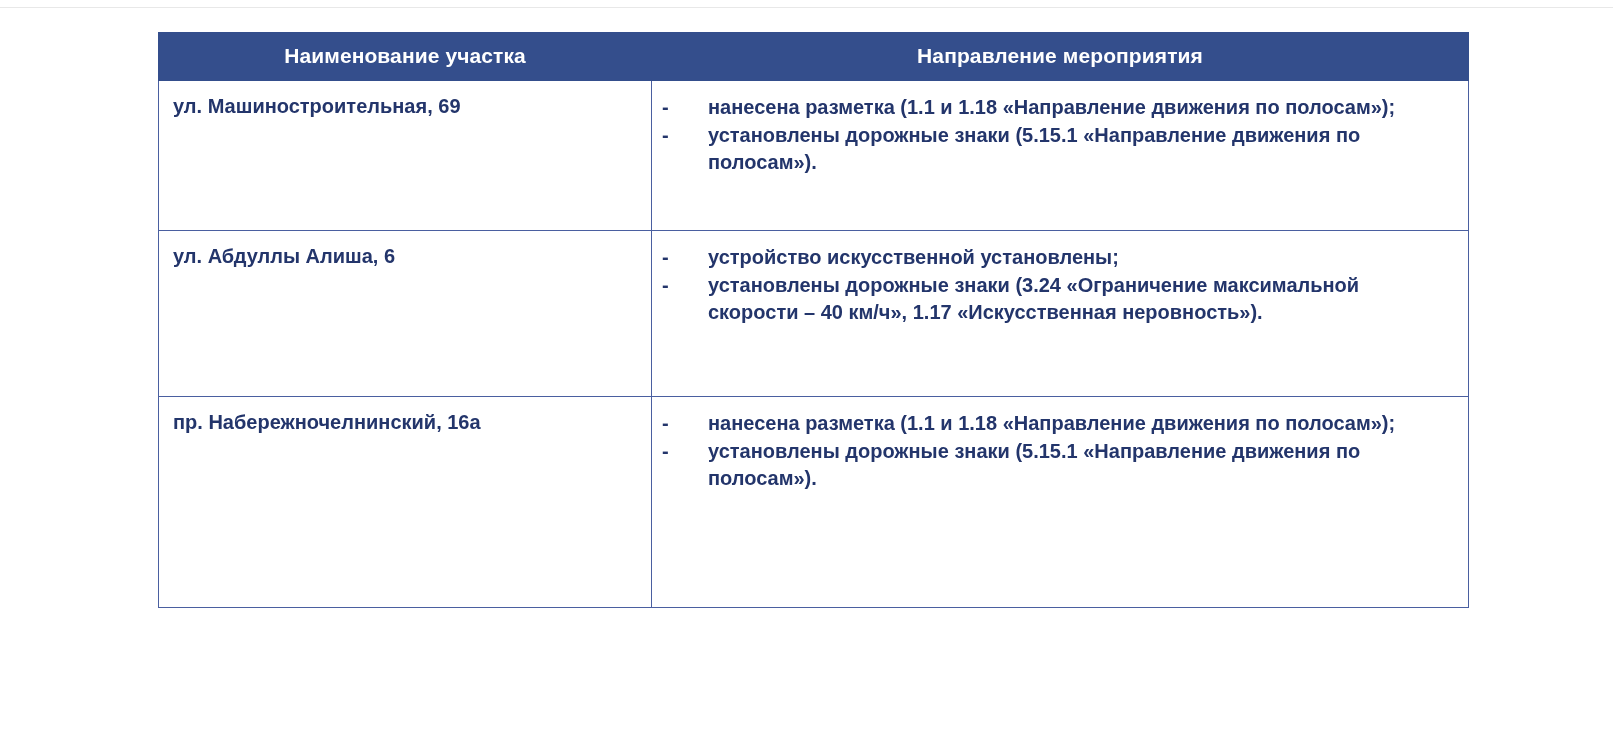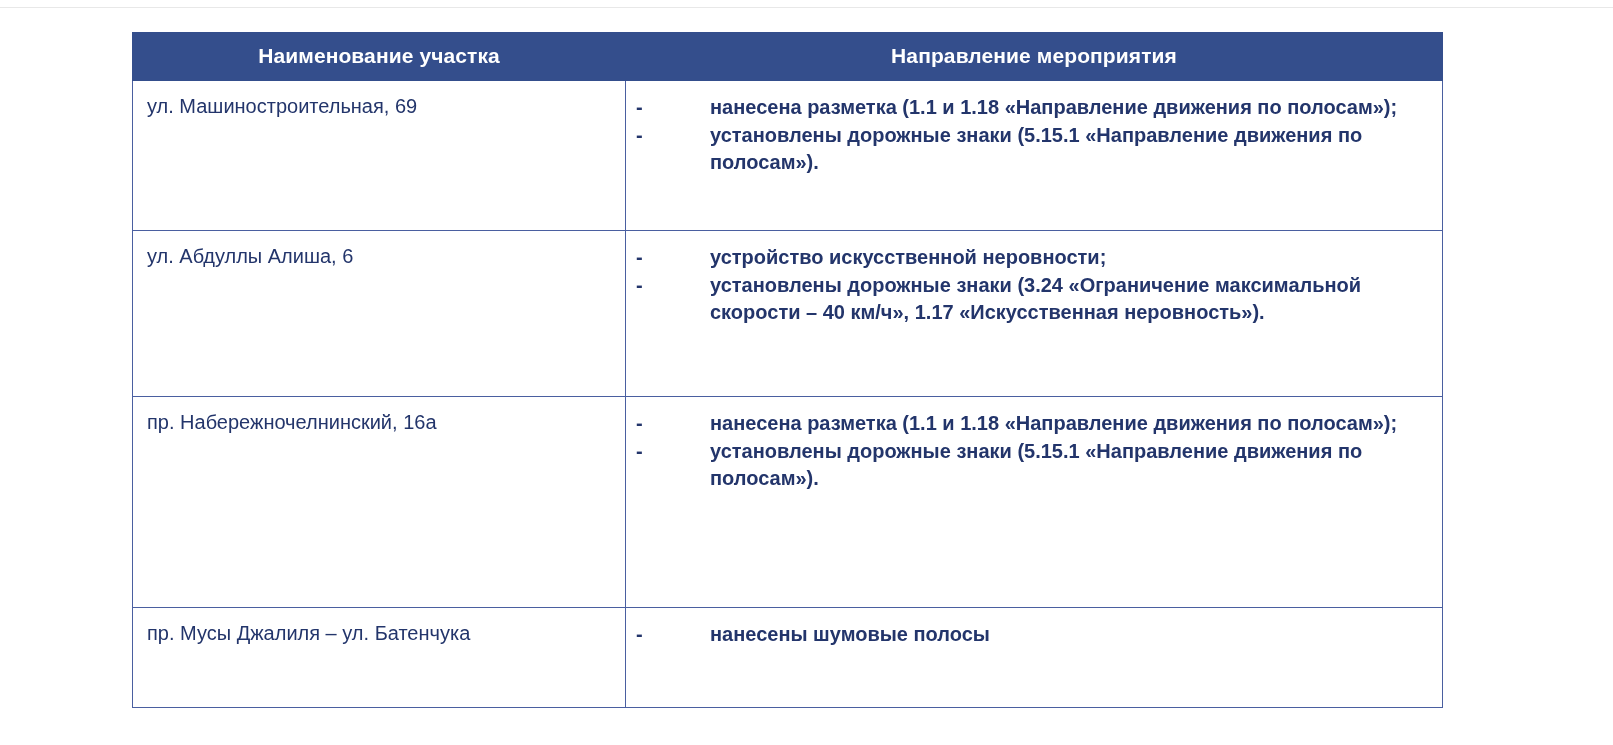--- a/index.html
+++ b/index.html
@@ -23,21 +23,21 @@
     position: absolute;
     left: 0;
     top: 0;
     width: 100%;
     height: 7px;
     background: #ffffff;
     border-bottom: 1px solid #e8e8e8;
   }
   .table-wrap {
     position: absolute;
-    left: 132px;
+    left: 158px;
     top: 32px;
     width: 1310px;
   }
   table.report {
     border-collapse: collapse;
     width: 1310px;
     table-layout: fixed;
   }
   table.report th {
     background: #344e8c;
@@ -55,21 +55,21 @@
     padding: 0;
   }
   .col-name {
     width: 493px;
   }
   .col-acts {
     width: 817px;
   }
   .cell-name {
     font-size: 20px;
-    font-weight: normal;
+    font-weight: bold;
     color: #23356b;
     padding: 13px 8px 8px 14px;
     line-height: 1.25;
   }
   .acts {
     list-style: none;
     margin: 0;
     padding: 13px 14px 10px 10px;
   }
   .acts li {
@@ -81,21 +81,20 @@
     line-height: 1.32;
     margin-bottom: 2px;
   }
   .dash {
     flex: 0 0 46px;
     color: #23356b;
     font-weight: bold;
   }
   .act-text {
     flex: 1 1 auto;
-    margin-left: 28px;
   }
   
   .row-h1 { height: 150px; }
   .row-h2 { height: 166px; }
   .row-h3 { height: 211px; }
   .row-h4 { height: 100px; }
 </style>
 </head>
 <body>
 
@@ -134,21 +133,21 @@
         </tr>
 
         <tr class="row-h2">
           <td>
             <div class="cell-name">ул. Абдуллы Алиша, 6</div>
           </td>
           <td>
             <ul class="acts">
               <li>
                 <span class="dash">-</span>
-                <span class="act-text">устройство искусственной неровности;</span>
+                <span class="act-text">устройство искусственной установлены;</span>
               </li>
               <li>
                 <span class="dash">-</span>
                 <span class="act-text">установлены дорожные знаки (3.24 «Ограничение максимальной скорости – 40 км/ч», 1.17 «Искусственная неровность»).</span>
               </li>
             </ul>
           </td>
         </tr>
 
         <tr class="row-h3">
@@ -162,29 +161,16 @@
                 <span class="act-text">нанесена разметка (1.1  и 1.18 «Направление движения по полосам»);</span>
               </li>
               <li>
                 <span class="dash">-</span>
                 <span class="act-text">установлены дорожные знаки (5.15.1 «Направление движения по полосам»).</span>
               </li>
             </ul>
           </td>
         </tr>
 
-        <tr class="row-h4">
-          <td>
-            <div class="cell-name">пр. Мусы Джалиля – ул. Батенчука</div>
-          </td>
-          <td>
-            <ul class="acts">
-              <li>
-                <span class="dash">-</span>
-                <span class="act-text">нанесены шумовые полосы</span>
-              </li>
-            </ul>
-          </td>
-        </tr>
       </tbody>
     </table>
   </div>
 </div>
 
 </body></html>

